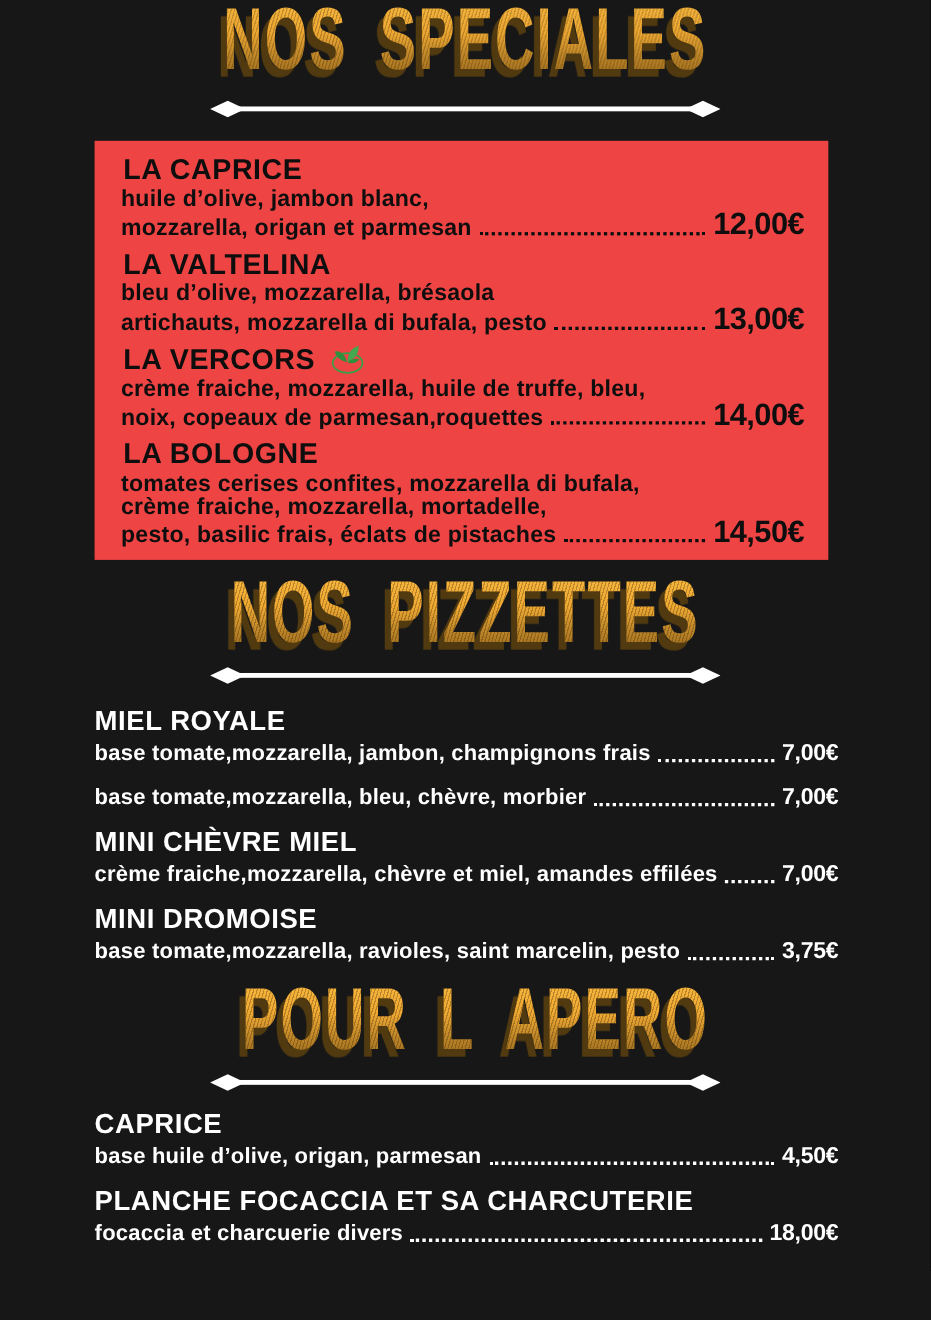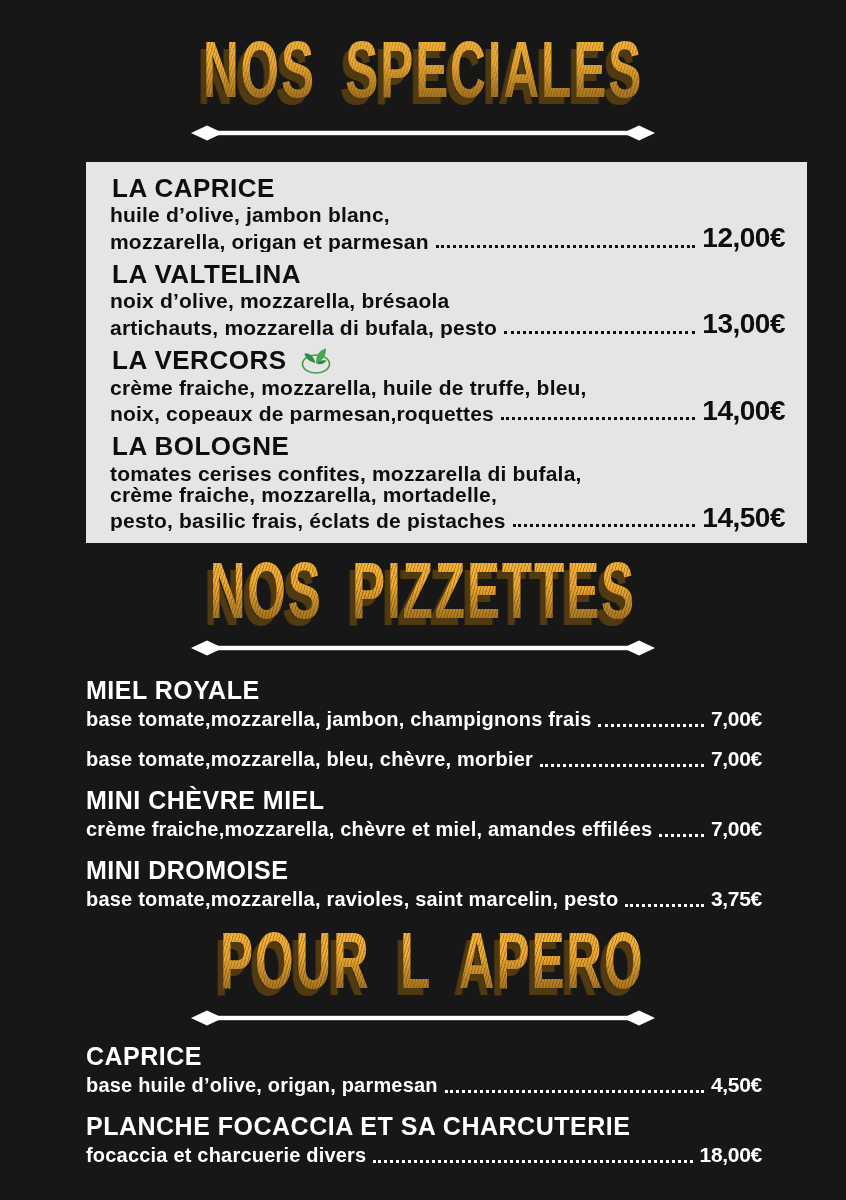--- a/index.html
+++ b/index.html
@@ -45,23 +45,23 @@
   
   .divider { text-align: center; line-height: 0; }
   .divider-1 { margin-top: 18px; }
   .divider-2 { margin-top: 12px; }
   .divider-3 { margin-top: 12px; }
   .divider svg { display: inline-block; }
 
   
   .menu-card {
     box-sizing: border-box;
-    width: 721px;
+    width: 667px;
     margin: 20px 0 0 86px;
-    background: #e5e5e5;
+    background: #ef4444;
     padding: 10px 22px 12px 24px;
   }
   .card-item { margin-top: 6px; }
   .card-item:first-child { margin-top: 0; }
   .card-item-name {
     display: flex;
     align-items: center;
     gap: 12px;
     font-size: 26px;
     font-weight: bold;
@@ -121,21 +121,21 @@
     font-weight: bold;
     white-space: nowrap;
     letter-spacing: -0.3px;
   }
 
   .leaf-icon { display: inline-block; }
 </style>
 </head>
 <body>
 
-<div id="page" style="padding-top:34px; box-sizing:border-box;">
+<div id="page" style="box-sizing:border-box;">
 
   <h1 class="section-title"><span class="title-text">NOS SPECIALES</span></h1>
 
   <div class="divider divider-1">
     <svg width="464" height="18" viewBox="0 0 464 18">
       <polygon points="0,9 16,1.5 32,9 16,16.5" fill="#ffffff"></polygon>
       <rect x="16" y="6.8" width="432" height="4.4" fill="#ffffff"></rect>
       <polygon points="432,9 448,1.5 464,9 448,16.5" fill="#ffffff"></polygon>
     </svg>
   </div>
@@ -151,21 +151,21 @@
         <span class="desc-text">mozzarella, origan et parmesan</span>
         <span class="dots"></span>
         <span class="card-price">12,00€</span>
       </div>
     </div>
 
     <div class="card-item">
       <div class="card-item-name">
           <span>LA VALTELINA</span>
         </div>
-      <div class="card-desc-line">noix d’olive, mozzarella, brésaola</div>
+      <div class="card-desc-line">bleu d’olive, mozzarella, brésaola</div>
       <div class="card-desc-line leader-row">
         <span class="desc-text">artichauts, mozzarella di bufala, pesto</span>
         <span class="dots"></span>
         <span class="card-price">13,00€</span>
       </div>
     </div>
 
     <div class="card-item">
       <div class="card-item-name">
         <span>LA VERCORS</span>

